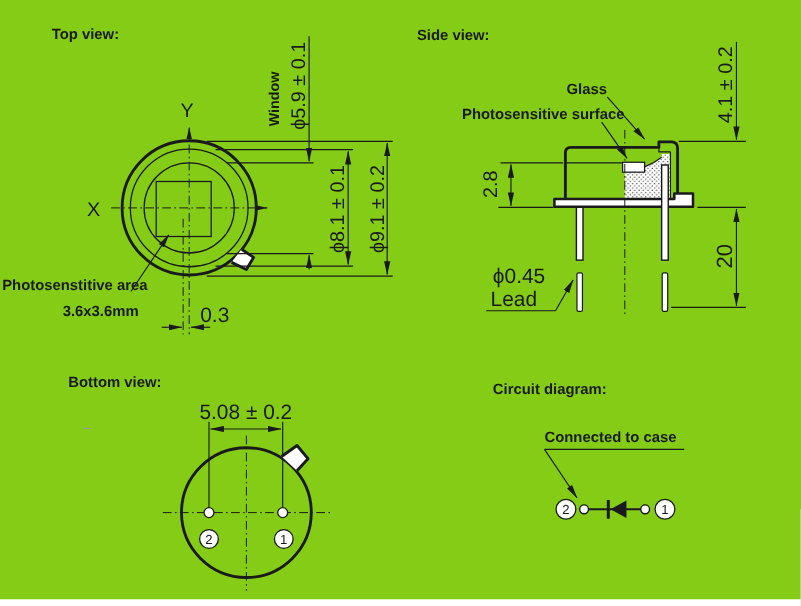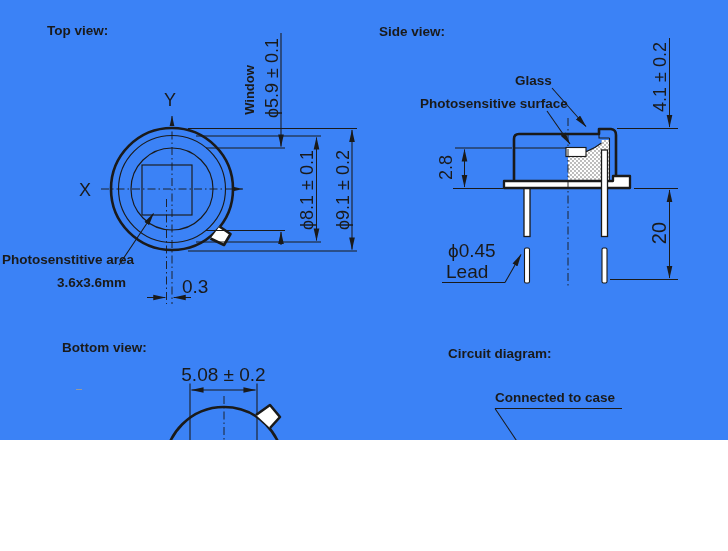--- a/index.html
+++ b/index.html
@@ -1,16 +1,16 @@
 <!DOCTYPE html>
 <html><head>
 <meta charset="utf-8">
 <style>
   html,body{margin:0;padding:0;background:#fff;}
-  .stage{position:relative;width:728px;height:440px;background:#3b82f6;overflow:hidden;}
+  .stage{position:relative;width:728px;height:545px;background:#84cc16;overflow:hidden;}
   svg{display:block;}
   text{fill:#1a1a1a;font-family:"Liberation Sans",sans-serif;}
   .lbl{font-weight:bold;font-size:13.5px;}
   .lbl13{font-weight:bold;font-size:13px;}
   .d18{font-size:18px;}
   .d19{font-size:19px;}
   .d20{font-size:20px;}
   .pin{font-size:12px;}
   .thick{stroke:#1a1a1a;stroke-width:2.6;fill:none;stroke-linejoin:round;}
   .med{stroke:#1a1a1a;stroke-width:1.15;fill:none;}

